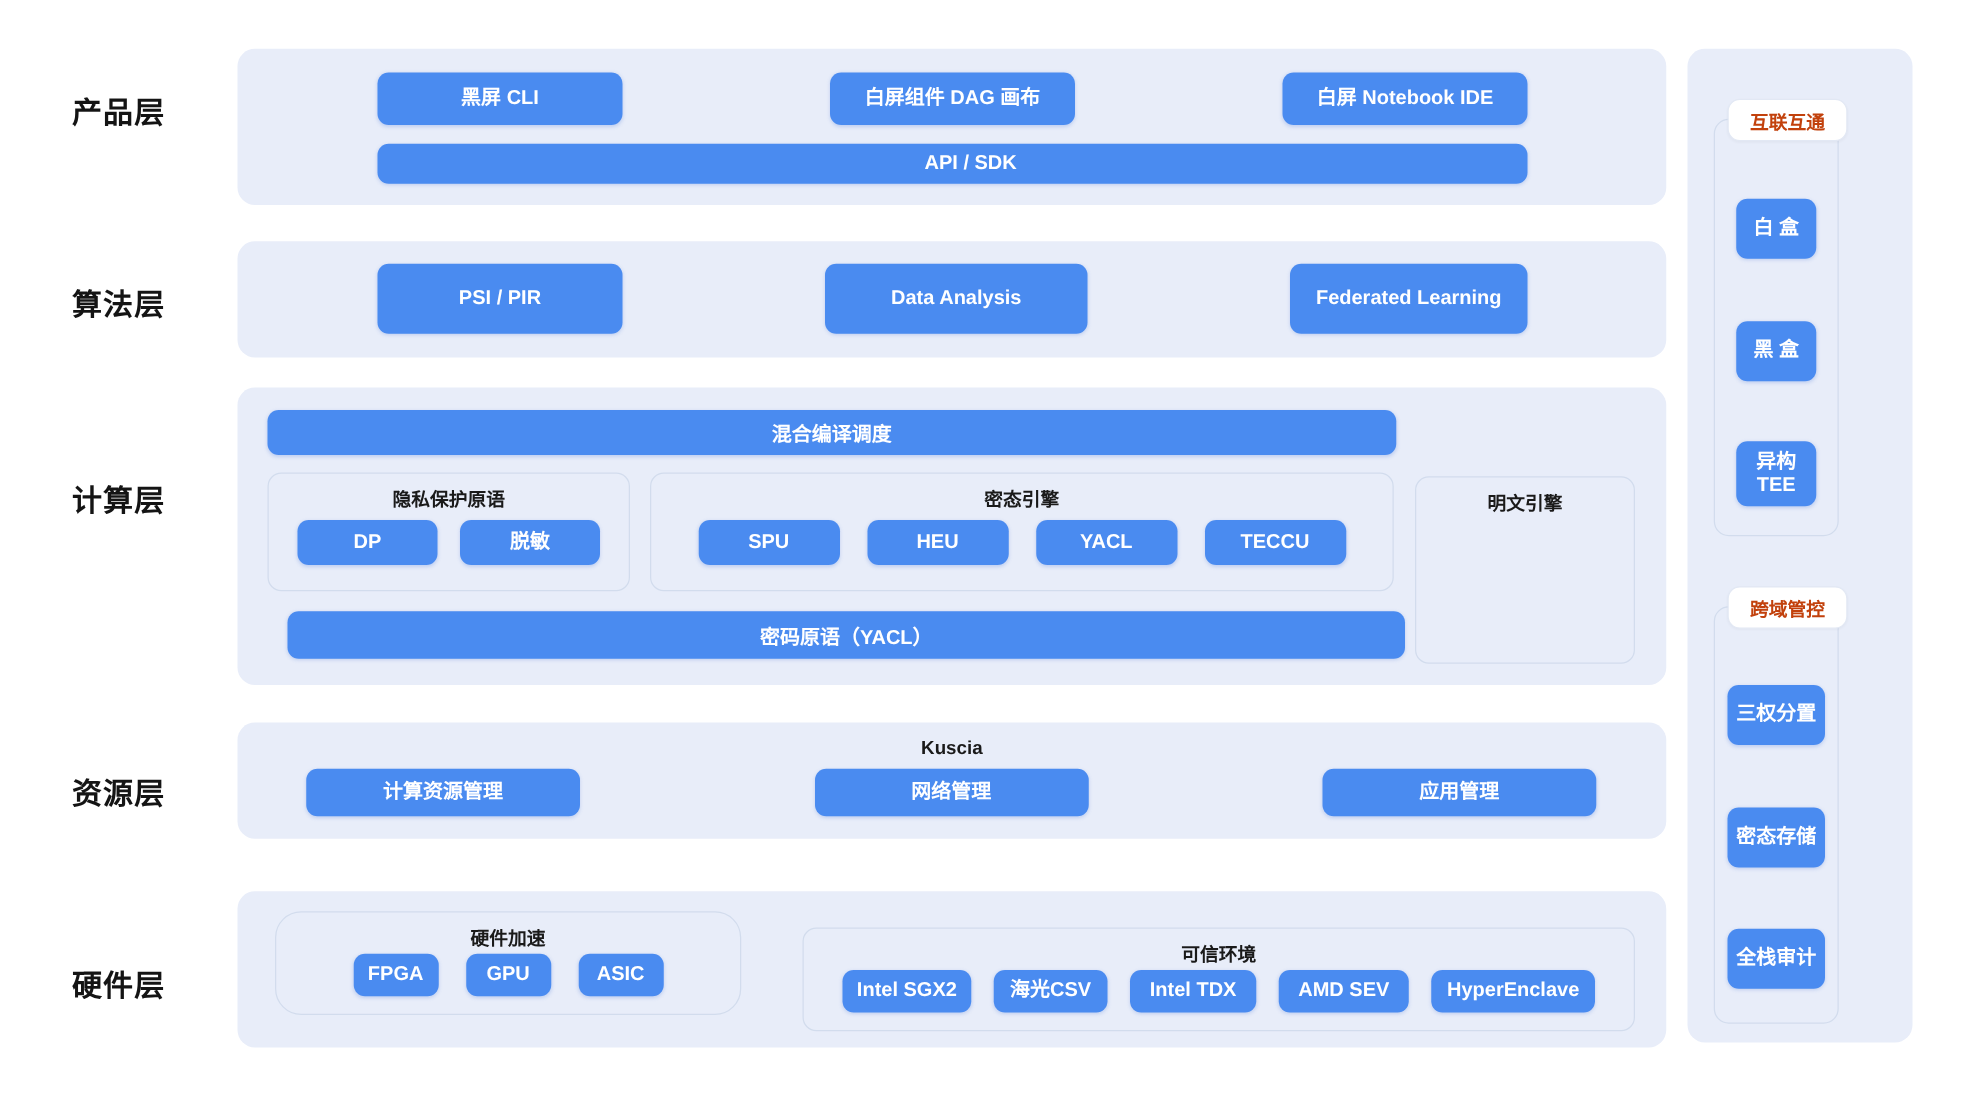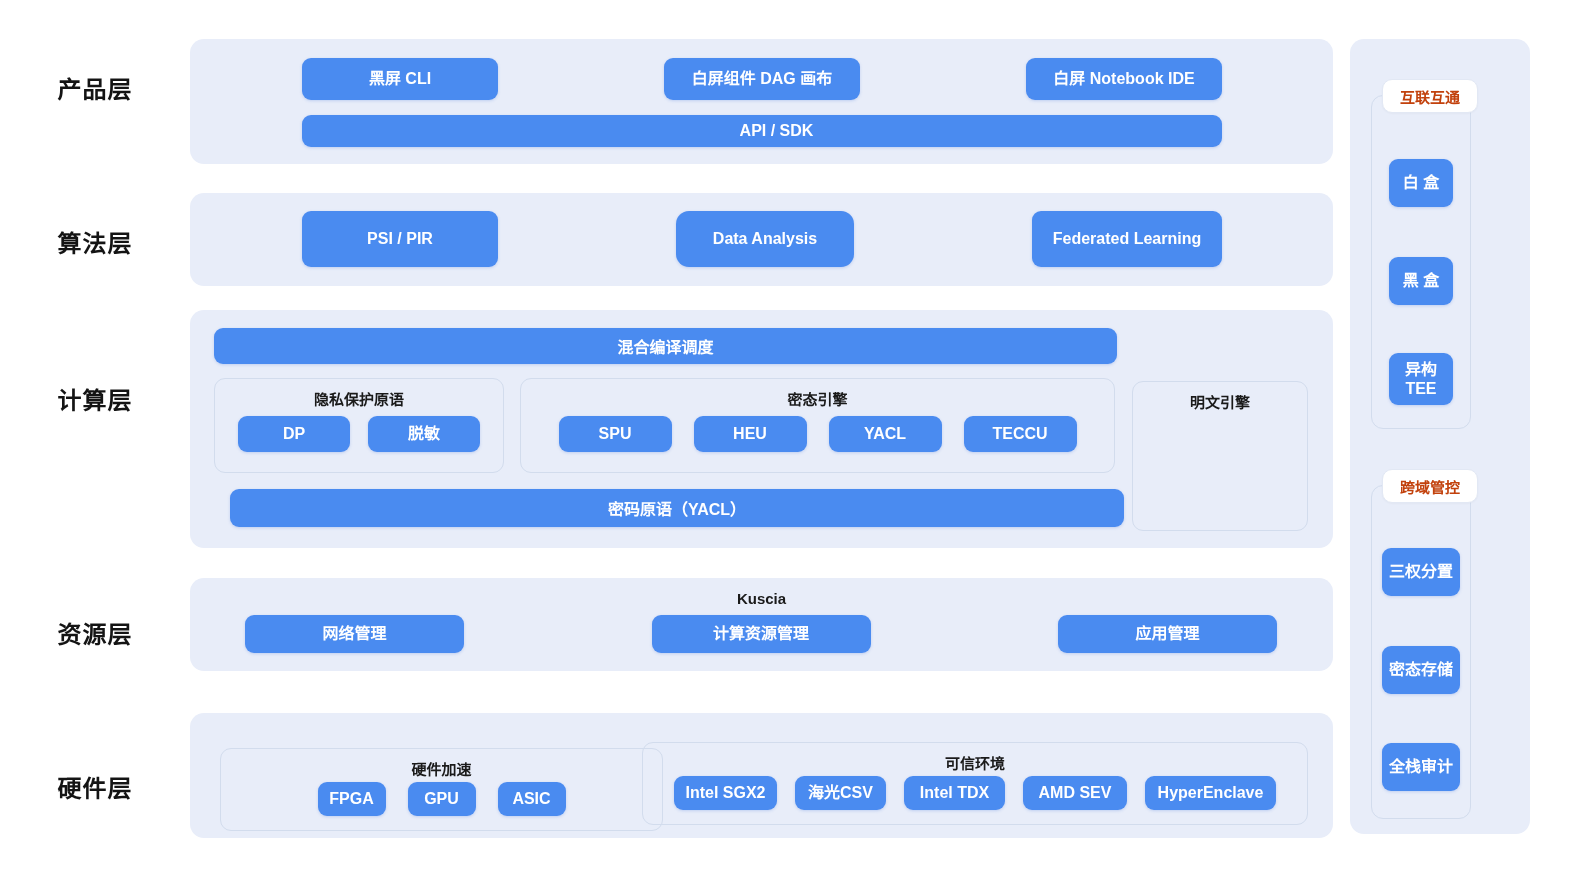--- a/index.html
+++ b/index.html
@@ -189,21 +189,21 @@
         <div class="chip" style="width:196px; height:42px;">黑屏 CLI</div>
         <div class="chip" style="width:196px; height:42px;">白屏组件 DAG 画布</div>
         <div class="chip" style="width:196px; height:42px;">白屏 Notebook IDE</div>
       </div>
       <div class="bar-chip" style="top:76px; left:112px; width:920px; height:32px;padding-left:29px;">API / SDK</div>
     </div>
 
     <div class="layer-panel" style="top:193px; height:93px;">
       <div class="chip-row" style="top:18px; left:112px; width:920px; justify-content:space-between;">
         <div class="chip" style="width:196px; height:56px;">PSI / PIR</div>
-        <div class="chip" style="width:178px; height:56px;border-radius:13px;">Data Analysis</div>
+        <div class="chip" style="width:210px; height:56px;">Data Analysis</div>
         <div class="chip" style="width:190px; height:56px;">Federated Learning</div>
       </div>
     </div>
 
     <div class="layer-panel" style="top:310px; height:238px;">
 
       <div class="bar-chip" style="top:18px; left:24px; width:903px; height:36px;">混合编译调度</div>
 
       <div class="subgroup" style="top:68px; left:24px; width:290px; height:95px;">
         <div class="subgroup-title">隐私保护原语</div>
@@ -226,29 +226,29 @@
       <div class="subgroup" style="top:71px; left:942px; width:176px; height:150px;">
         <div class="subgroup-title">明文引擎</div>
       </div>
 
       <div class="bar-chip" style="top:179px; left:40px; width:894px; height:38px;">密码原语（YACL）</div>
     </div>
 
     <div class="layer-panel" style="top:578px; height:93px;">
       <div class="panel-caption" style="top:12px;">Kuscia</div>
       <div class="chip-row" style="top:37px; left:55px; width:1032px; justify-content:space-between;">
+        <div class="chip" style="width:219px; height:38px;">计算资源管理</div>
         <div class="chip" style="width:219px; height:38px;">网络管理</div>
-        <div class="chip" style="width:219px; height:38px;">计算资源管理</div>
         <div class="chip" style="width:219px; height:38px;">应用管理</div>
       </div>
     </div>
 
     <div class="layer-panel" style="top:713px; height:125px;">
 
-      <div class="subgroup" style="top:35px; left:30px; width:443px; height:83px;">
+      <div class="subgroup" style="top:16px; left:30px; width:373px; height:83px;border-radius:21px;">
         <div class="subgroup-title">硬件加速</div>
         <div class="subgroup-chips" style="top:33px; gap:22px;">
           <div class="chip" style="width:68px; height:34px;">FPGA</div>
           <div class="chip" style="width:68px; height:34px;">GPU</div>
           <div class="chip" style="width:68px; height:34px;">ASIC</div>
         </div>
       </div>
 
       <div class="subgroup" style="top:29px; left:452px; width:666px; height:83px;">
         <div class="subgroup-title">可信环境</div>

